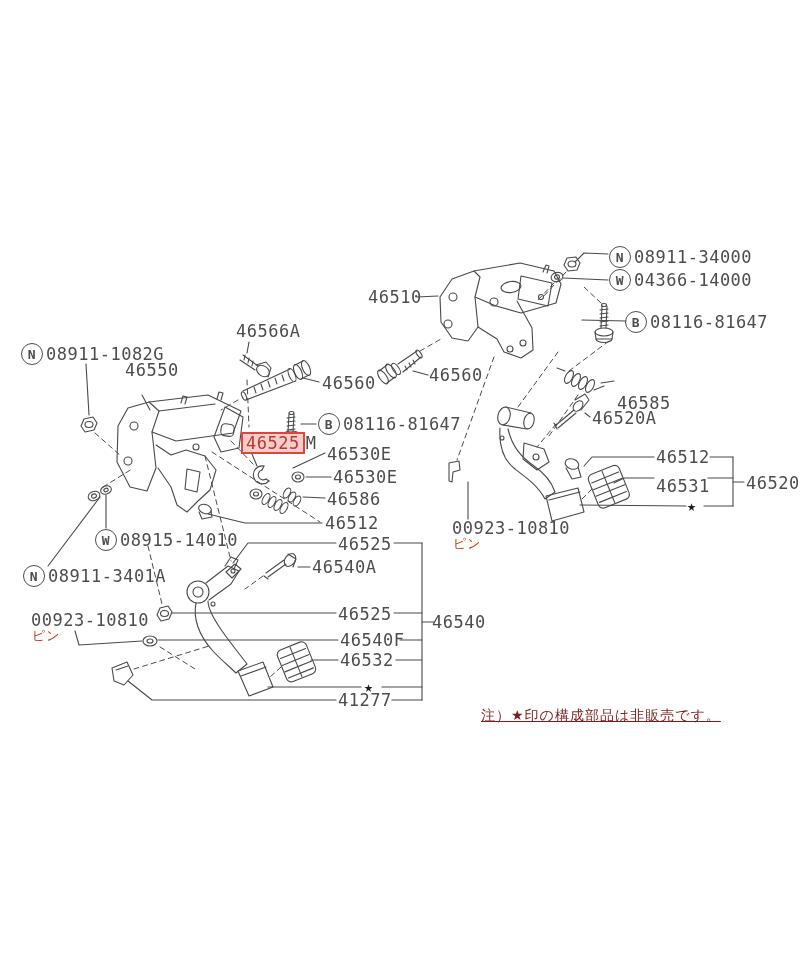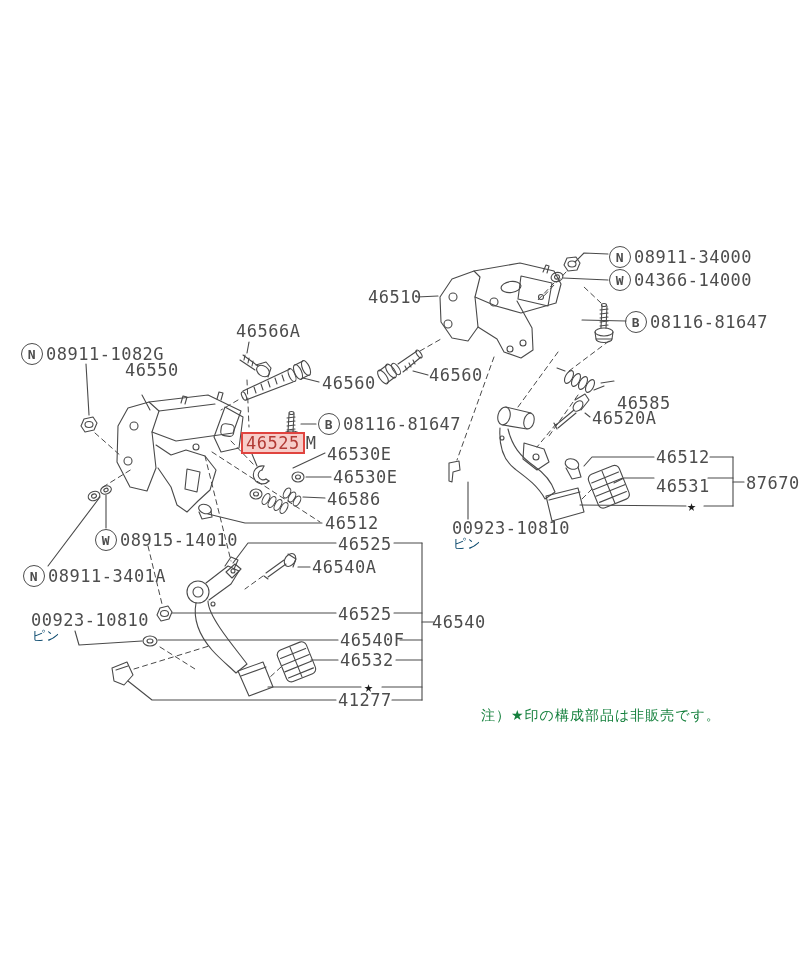--- a/index.html
+++ b/index.html
@@ -8,22 +8,22 @@
   #lineart{position:absolute;left:0;top:0;}
   .lbl{position:absolute;font:17px/20px "DejaVu Sans Mono",monospace;color:#4d4d4d;
        letter-spacing:.5px;white-space:nowrap;}
   .row{display:flex;align-items:center;gap:3px;}
   .circ{width:20px;height:20px;border:1.6px solid #4d4d4d;border-radius:50%;
         display:flex;align-items:center;justify-content:center;
         font-size:13px;font-weight:bold;flex:none;line-height:1;}
   .hl{display:inline-block;border:2px solid #e0443f;background:#f7cdc9;color:#b23a35;
       padding:0 3px;line-height:18px;}
   .suffix{display:inline-block;margin-left:1px;}
-  .jp{font:13px/16px "DejaVu Sans",sans-serif;color:#0c4a6e;letter-spacing:1px;}
-  .note{font:14px/18px "DejaVu Sans",sans-serif;color:#15803d;letter-spacing:1px;}
+  .jp{font:13px/16px "DejaVu Sans",sans-serif;color:#c2410c;letter-spacing:1px;}
+  .note{font:14px/18px "DejaVu Sans",sans-serif;color:#7f1d1d;letter-spacing:1px;text-decoration:underline;}
   .star{font-size:15px;line-height:16px;color:#1e1e1e;letter-spacing:0;}
 </style>
 </head>
 <body>
 
 <div id="stage">
 
 <svg id="lineart" width="800" height="978" viewBox="0 0 800 978">
   <g stroke="#4a4a4a" fill="none" stroke-width="1.1" stroke-linecap="round" stroke-linejoin="round">
 
@@ -346,16 +346,16 @@
 <div class="lbl star" style="left:364px;top:679px">★</div>
 <div class="lbl" style="left:338px;top:690px">41277</div>
 <div class="lbl" style="left:432px;top:612px">46540</div>
 <div class="lbl" style="left:452px;top:518px">00923-10810</div>
 <div class="lbl jp" style="left:453px;top:536px">ピン</div>
 <div class="lbl" style="left:617px;top:393px">46585</div>
 <div class="lbl" style="left:592px;top:408px">46520A</div>
 <div class="lbl" style="left:656px;top:447px">46512</div>
 <div class="lbl" style="left:656px;top:476px">46531</div>
 <div class="lbl star" style="left:687px;top:498px">★</div>
-<div class="lbl" style="left:746px;top:473px">87670</div>
+<div class="lbl" style="left:746px;top:473px">46520</div>
 <div class="lbl note" style="left:481px;top:706px">注）★印の構成部品は非販売です。</div>
 
 </div>
 
 </body></html>

